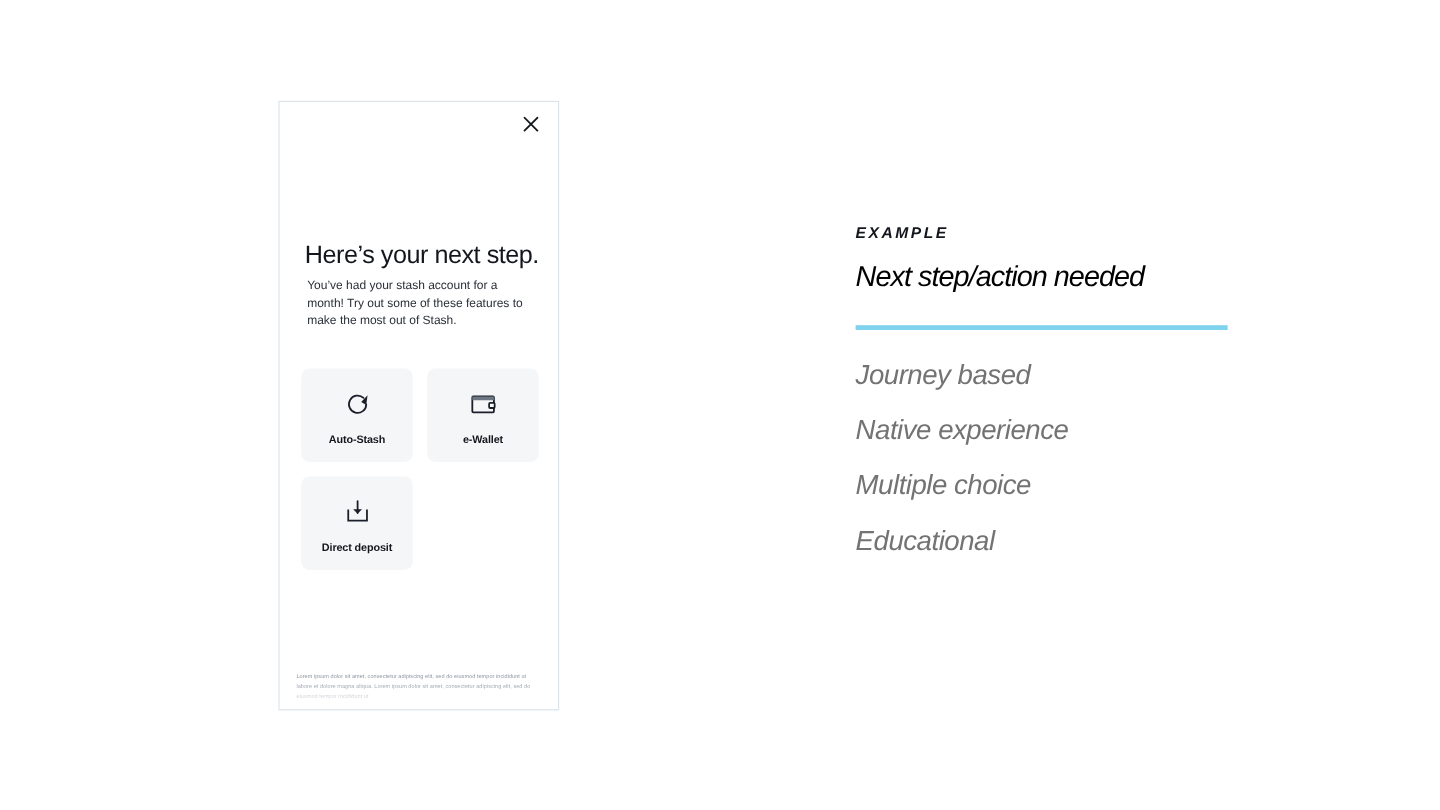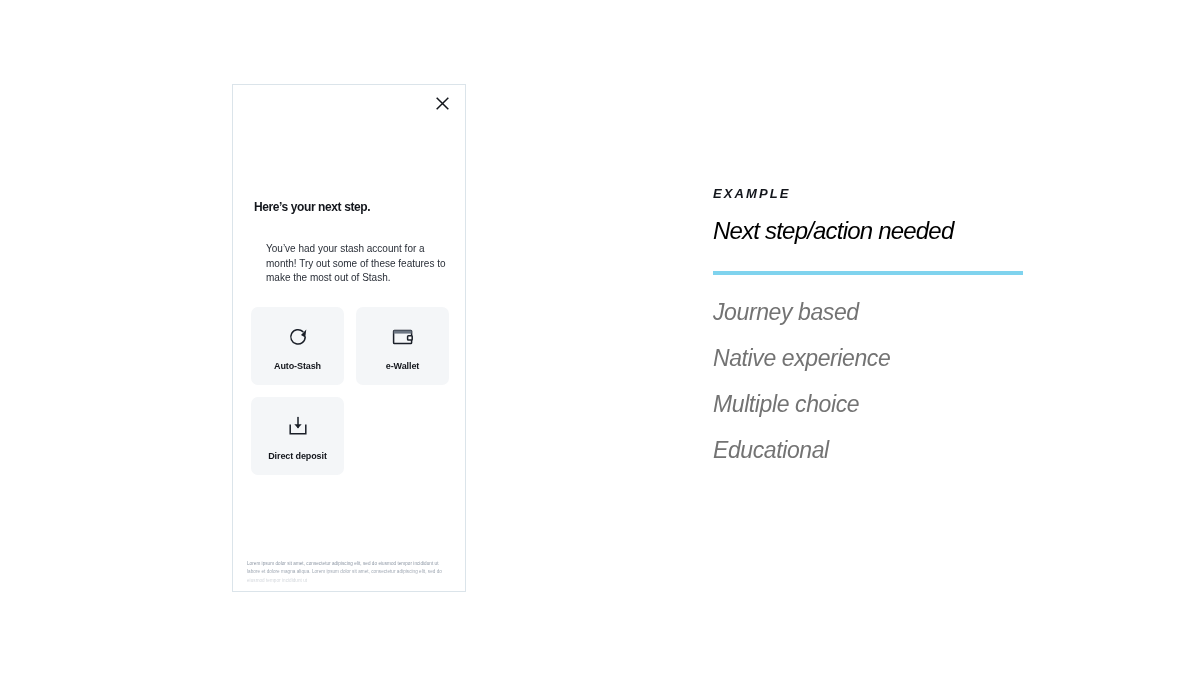--- a/index.html
+++ b/index.html
@@ -49,37 +49,37 @@
     background: none;
     border: none;
     padding: 0;
   }
 
   #headline {
     position: absolute;
     left: 21px;
     top: 115px;
     width: 200px;
-    font-size: 12px;
-    font-weight: 700;
+    font-size: 21px;
+    font-weight: 400;
     letter-spacing: -0.4px;
     line-height: 1.2;
     color: #13161c;
     margin: 0;
   }
 
   #subcopy {
     position: absolute;
     left: 21px;
     top: 145px;
     width: 190px;
     font-size: 10px;
     line-height: 1.45;
     color: #2a2f38;
-    margin: 12px;
+    margin: 2px;
   }
 
   #tile-grid {
     position: absolute;
     left: 18px;
     top: 222px;
     width: 199px;
     display: grid;
     grid-template-columns: 93px 93px;
     grid-template-rows: 78px 78px;

